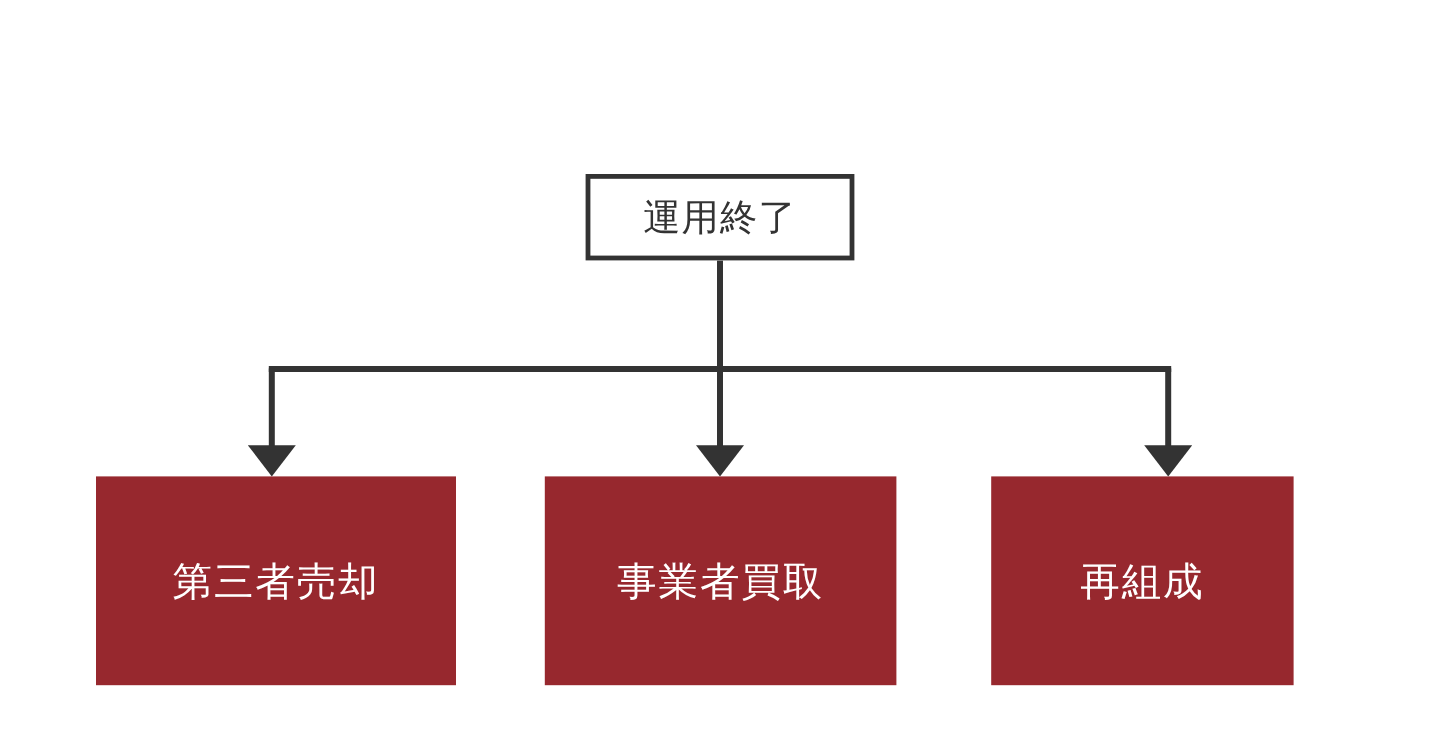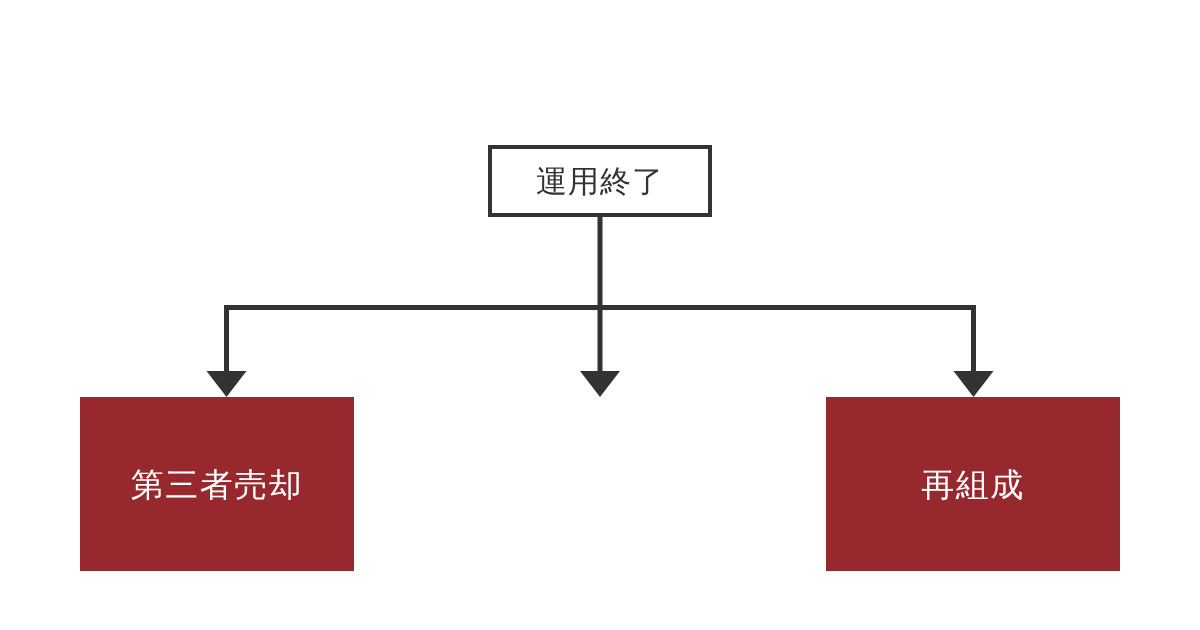--- a/index.html
+++ b/index.html
@@ -66,23 +66,23 @@
     align-items: center;
     justify-content: center;
   }
   .outcome-node .node-label {
     font-size: 33px;
     line-height: 33px;
     color: #ffffff;
     letter-spacing: 1.5px;
     white-space: nowrap;
   }
-  #outcome-node-0 { left: 80px;  width: 274px; }
+  #outcome-node-0 { left: 80px;  width: 300px; }
   #outcome-node-1 { left: 454px; width: 293px; }
-  #outcome-node-2 { left: 826px; width: 294px; }
+  #outcome-node-2 { left: 826px; width: 252px; }
 </style>
 </head>
 <body>
 
 <div id="canvas" style="background: rgb(255, 255, 255);">
 
 
   <svg id="connector-layer" viewBox="0 0 1200 630" width="1200" height="630" xmlns="http://www.w3.org/2000/svg">
 
     <path d="M 600 217 L 600 307" stroke="#333333" stroke-width="5" fill="none"></path>
@@ -100,18 +100,21 @@
   </svg>
 
   <div class="root-node" style="background: rgb(255, 255, 255); border-color: rgb(51, 51, 51);">
     <span class="node-label" style="color: rgb(51, 51, 51);">運用終了</span>
   </div>
 
   <div class="outcome-node" id="outcome-node-0" style="background: rgb(151, 40, 46);">
     <span class="node-label" style="color: rgb(255, 255, 255);">第三者売却</span>
   </div>
 
+  <div class="outcome-node" id="outcome-node-1" style="background: rgb(151, 40, 46);">
+    <span class="node-label" style="color: rgb(255, 255, 255);">事業者買取</span>
+  </div>
 
   <div class="outcome-node" id="outcome-node-2" style="background: rgb(151, 40, 46);">
     <span class="node-label" style="color: rgb(255, 255, 255);">再組成</span>
   </div>
 
 </div>
 
 </body></html>

